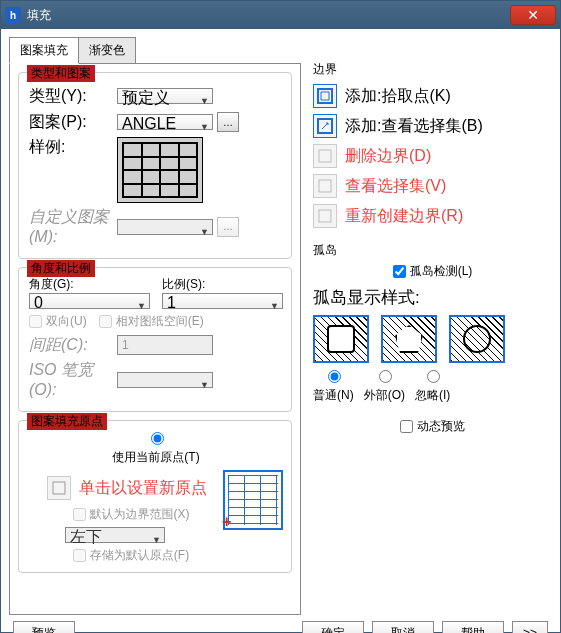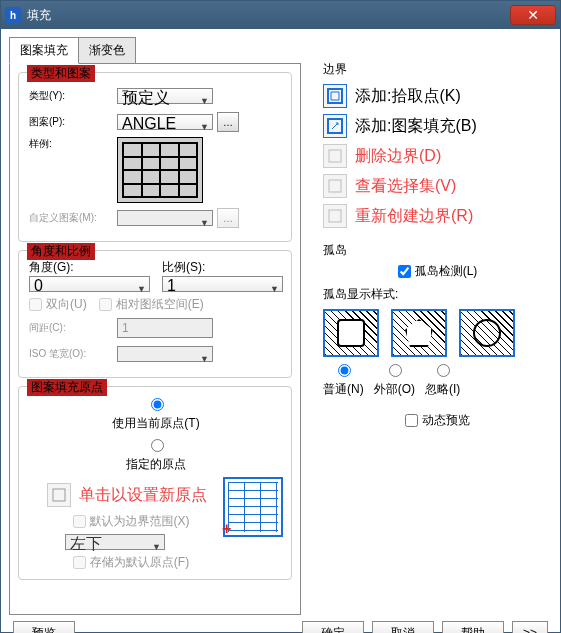--- a/index.html
+++ b/index.html
@@ -3,33 +3,33 @@
 <meta charset="utf-8">
 <style>
   * { box-sizing: border-box; font-family: "Microsoft YaHei", "SimSun", sans-serif; }
   body { margin: 0; background: #2a4560; }
   .window { width: 561px; height: 633px; background: #fff; border: 1px solid #3a5a7a; position: relative; }
   .titlebar { height: 28px; background: linear-gradient(#4a6a8a, #3a5a7a); display: flex; align-items: center; padding: 0 4px; }
   .titlebar .app-icon { width: 16px; height: 16px; background: #2060c0; border-radius: 2px; margin-right: 6px; display:flex; align-items:center; justify-content:center; color:#fff; font-size:10px; font-weight:bold;}
   .titlebar .title { color: #fff; font-size: 12px; flex: 1; }
   .titlebar .close-btn { width: 46px; height: 20px; background: linear-gradient(#e04030, #c03020); border: 1px solid #903020; border-radius: 3px; color: #fff; display: flex; align-items:center; justify-content:center; font-size: 14px; cursor: pointer; }
   .content { height: 605px; padding: 8px; display: flex; flex-direction: column; }
-  .main { flex: 1; display: flex; gap: 22px; }
+  .main { flex: 1; display: flex; gap: 12px; }
   .left-col { width: 292px; }
   .right-col { flex: 1; padding-top: 24px; }
   .tabs { display: flex; }
   .tab { padding: 4px 10px; border: 1px solid #888; background: #e8e8e8; font-size: 12px; cursor:pointer; }
   .tab.active { background: #fff; border-bottom-color: #fff; position:relative; z-index:2;}
   .tab + .tab { margin-left:-1px;}
   .tab-body { border: 1px solid #888; margin-top: -1px; padding: 8px; height: 552px; font-size:12px;}
   .group { border: 1px solid #ccc; border-radius: 4px; padding: 8px 8px 8px 10px; margin-bottom: 8px; position: relative; }
   .group-title { position: absolute; top: -8px; left: 8px; background: #b91c1c; padding: 0 4px; font-size: 12px; }
   .row { display: flex; align-items: center; margin: 4px 0; min-height: 22px; }
-  .label { width: 88px; font-size: 10px; }
-  .label.disabled { color: #999; }
+  .label { width: 88px; font-size: 16px; }
+  .label.disabled { color: #999; font-style: italic; }
   .drop { height: 16px; border: 1px solid #888; background: linear-gradient(#fff,#eee); font-size: 16px; padding: 0 18px 0 4px; line-height: 18px; position: relative; cursor:pointer; }
   .drop::after { content: "▼"; position: absolute; right: 3px; top: 3px; font-size: 9px; color:#444;}
   .sq-btn { width: 22px; height: 20px; border: 1px solid #888; background: linear-gradient(#fff,#ddd); margin-left: 4px; display:flex; align-items:center; justify-content:center; cursor:pointer; font-size:10px;}
   .swatch { width: 86px; height: 66px; border: 1px solid #000; background: #d0d0d0; position:relative; cursor:pointer;}
   .swatch-grid { position:absolute; inset:4px; background:
     linear-gradient(#000,#000) 0 0/100% 2px no-repeat,
     linear-gradient(#000,#000) 0 25%/100% 2px no-repeat,
     linear-gradient(#000,#000) 0 50%/100% 2px no-repeat,
     linear-gradient(#000,#000) 0 75%/100% 2px no-repeat,
     linear-gradient(#000,#000) 0 100%/100% 2px no-repeat,
@@ -137,24 +137,20 @@
               <div class="drop" style="width:96px;background:#eee;color:#999"></div>
             </div>
           </div>
 
           <div class="group">
             <div class="group-title">图案填充原点</div>
             <label class="rad">
                 <input type="radio" name="orig" checked="" style=""> 
                 <span>使用当前原点(T)</span>
               </label>
-            <label class="rad" style="margin-top:4px">
-                <input type="radio" name="orig" style=""> 
-                <span>指定的原点</span>
-              </label>
             <div style="display:flex; gap:8px; margin-top:4px;">
               <div style="flex:1; padding-left:18px;">
                 <div class="boundary-row disabled">
                   <div class="b-icon">
                       <svg viewBox="0 0 16 16">
                         <rect x="2" y="2" width="12" height="12" fill="none" stroke="#999"></rect>
                       </svg>
                     </div>
                   <span>单击以设置新原点</span>
                 </div>
@@ -190,21 +186,21 @@
             </div>
           <span style="cursor:pointer">添加:拾取点(K)</span>
         </div>
         <div class="boundary-row">
           <div class="b-icon active">
               <svg viewBox="0 0 16 16">
                 <rect x="1" y="1" width="14" height="14" fill="none" stroke="#1a6ed8" stroke-width="2"></rect>
                 <path d="M5 11l6-6M9 5h2v2" fill="none" stroke="#1a6ed8"></path>
               </svg>
             </div>
-          <span style="cursor:pointer">添加:图案填充(B)</span>
+          <span style="cursor:pointer">添加:查看选择集(B)</span>
         </div>
         <div class="boundary-row disabled">
           <div class="b-icon">
               <svg viewBox="0 0 16 16">
                 <rect x="2" y="2" width="12" height="12" fill="none" stroke="#bbb"></rect>
               </svg>
             </div>
           <span>删除边界(D)</span>
         </div>
         <div class="boundary-row disabled">
@@ -222,21 +218,21 @@
               </svg>
             </div>
           <span>重新创建边界(R)</span>
         </div>
 
         <div class="section-title" style="margin-top:14px">孤岛</div>
         <label class="chk">
             <input type="checkbox" checked="" style=""> 
             <span>孤岛检测(L)</span>
           </label>
-        <div style="font-size:12px; margin-top:6px">孤岛显示样式:</div>
+        <div style="font-size:17px; margin-top:6px">孤岛显示样式:</div>
         <div class="island-styles">
           <div class="style-swatch hatch">
               <div class="shape" style="width:28px;height:28px;border-radius:4px;background:#fff"></div>
             </div>
           <div class="style-swatch hatch">
               <div class="shape" style="width:28px;height:28px;clip-path:polygon(50% 0,100% 38%,82% 100%,18% 100%,0 38%);background:#fff"></div>
             </div>
           <div class="style-swatch hatch">
               <div class="shape" style="width:28px;height:28px;border-radius:50%;background:repeating-linear-gradient(45deg,#000 0 1px,transparent 1px 5px),#fff"></div>
             </div>

